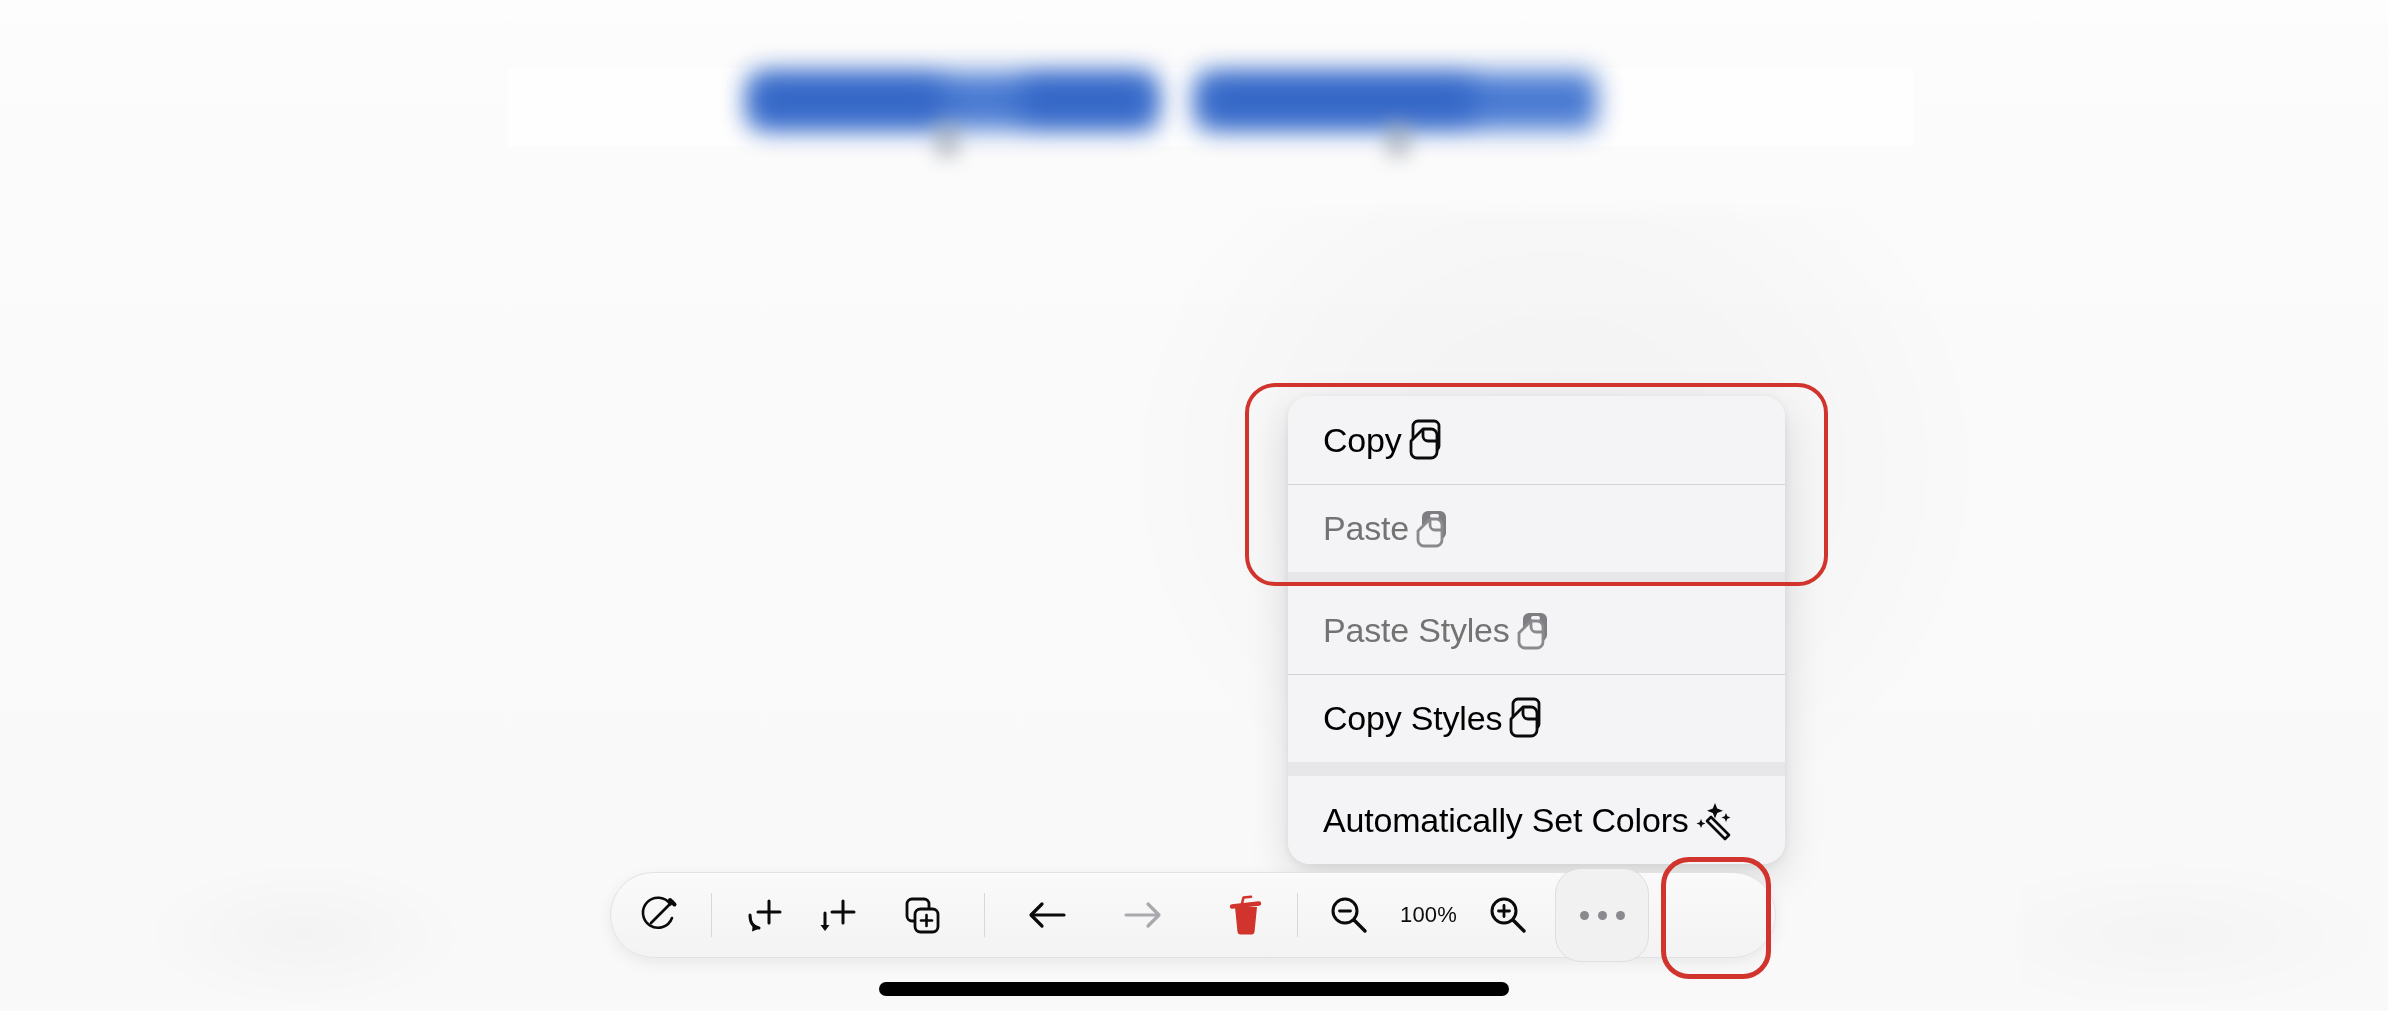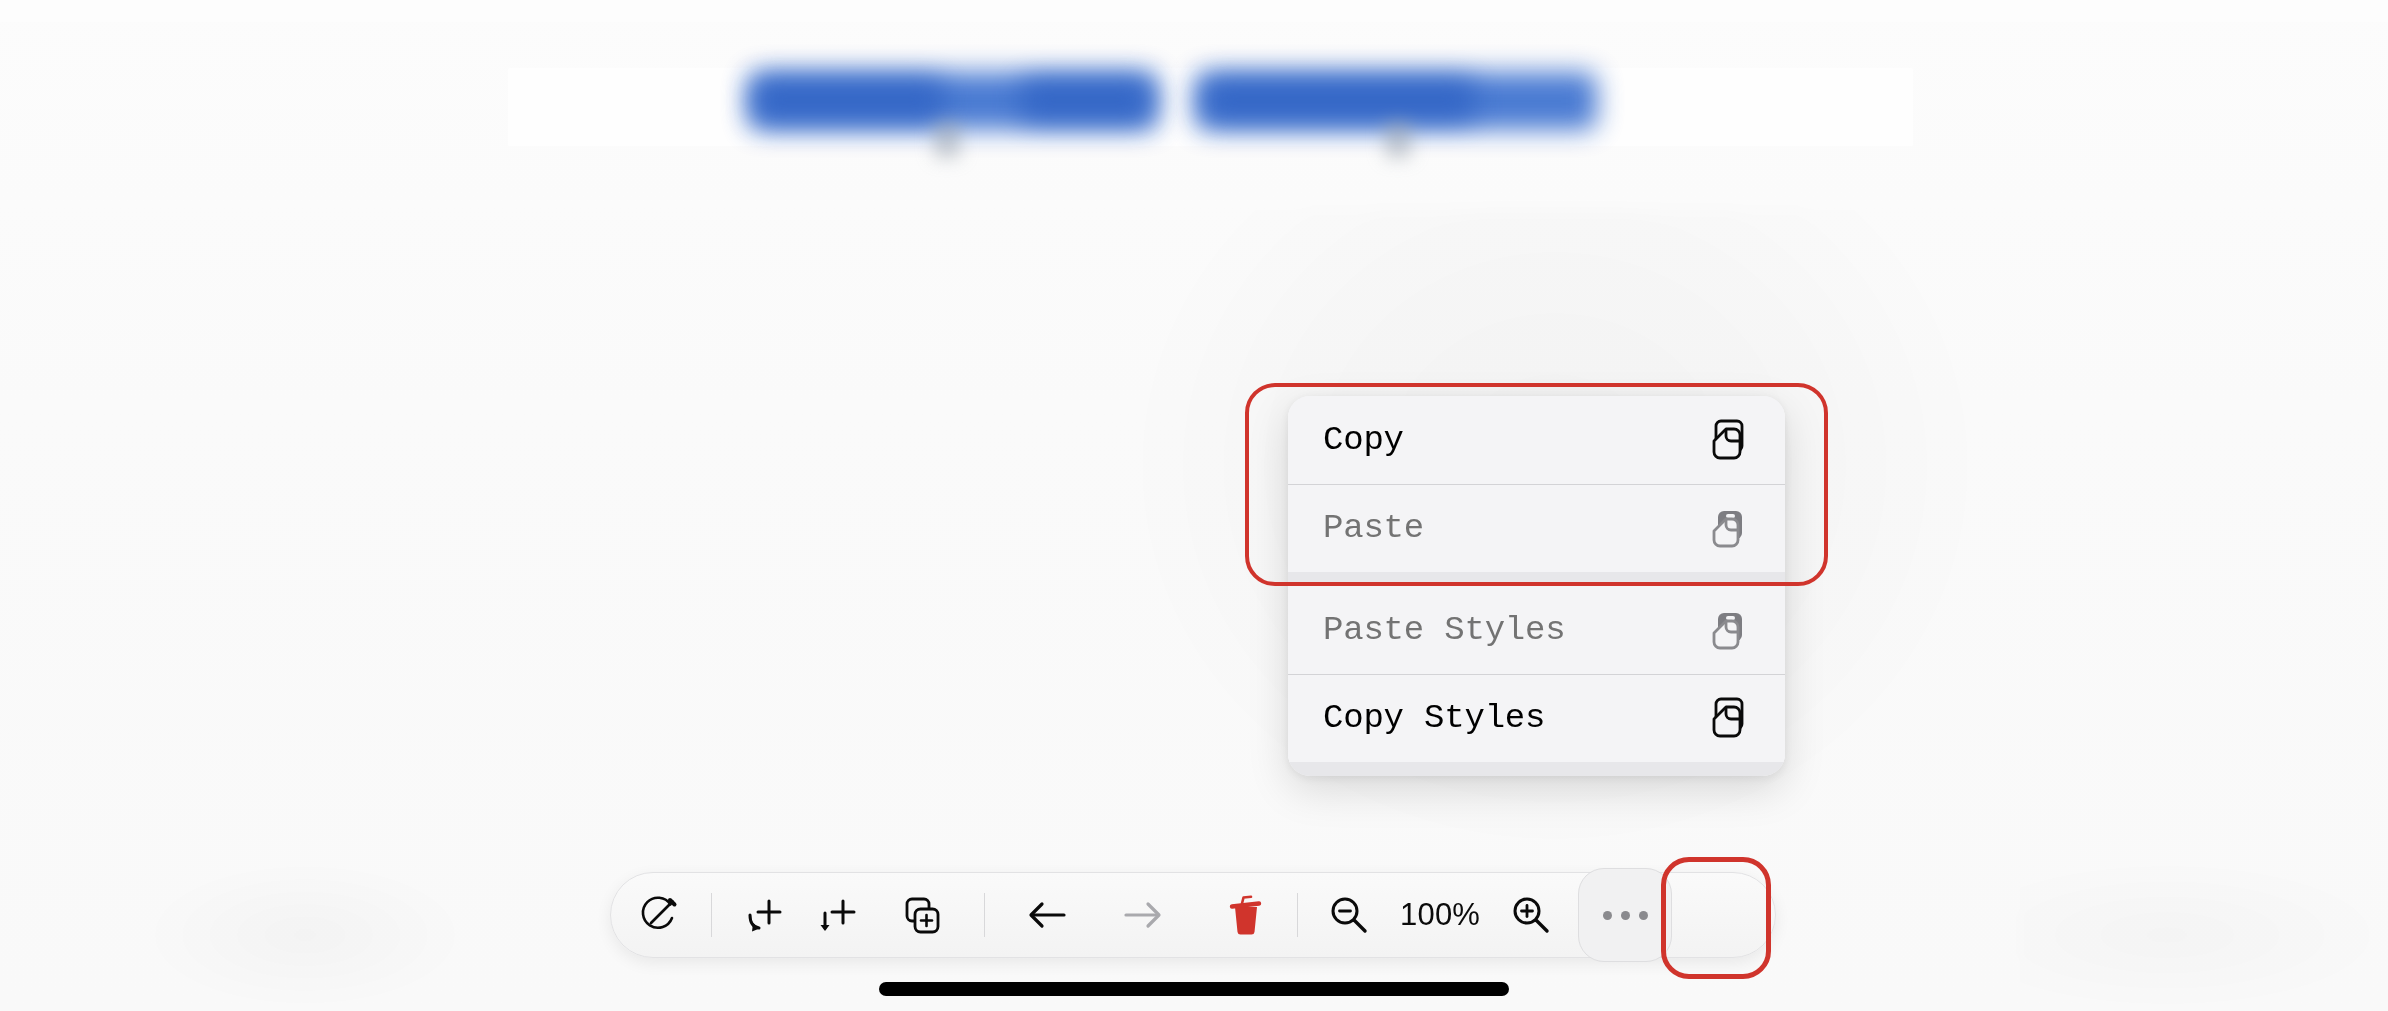--- a/index.html
+++ b/index.html
@@ -104,25 +104,23 @@
   .menu-group { background: #f4f4f6; }
   .menu-gap {
     height: 14px;
     background: #e7e7ea;
   }
   .menu-item {
     position: relative;
     height: 88px;
     display: flex;
     align-items: center;
-    justify-content: space-between;
     padding: 0 34px 0 35px;
     box-sizing: border-box;
     background: #f4f4f6;
-    font-family: Liberation Mono, monospace;
   }
   .menu-item + .menu-item::before {
     content: "";
     position: absolute;
     left: 0; right: 0; top: 0;
     height: 1px;
     background: #d3d3d6;
   }
   .menu-label {
     font-size: 34px;
@@ -194,21 +192,21 @@
   .tb-btn.wide { min-width: 96px; }
   .tb-sep {
     width: 1px;
     height: 44px;
     background: #d8d8da;
     flex: 0 0 auto;
     margin: 0 14px;
   }
   .tb-spacer { width: 18px; flex: 0 0 auto; }
   .zoom-label {
-    font-size: 31px;
+    font-size: 22px;
     color: #0b0b0b;
     letter-spacing: 0.2px;
     padding: 0 14px;
     flex: 0 0 auto;
     text-align: right;
   }
   .tb-btn.more {
     min-width: 92px;
     height: 92px;
     border-radius: 26px;
@@ -306,20 +304,33 @@
             <path d="M13 3 H29 a5 5 0 0 1 5 5 V28 a5 5 0 0 1 -5 5 H13 a5 5 0 0 1 -5 -5 V8 a5 5 0 0 1 5 -5 Z" fill="none" stroke="#0a0a0a" stroke-width="2.8"></path>
             <path d="M18 11 H26 a6 6 0 0 1 6 6 V34 a6 6 0 0 1 -6 6 H12 a6 6 0 0 1 -6 -6 V23 Z" fill="#f4f4f6" stroke="#0a0a0a" stroke-width="2.8" stroke-linejoin="round"></path>
             <path d="M18 11 V18 a5 5 0 0 0 5 5 H32" fill="none" stroke="#0a0a0a" stroke-width="2.8" stroke-linejoin="round"></path>
           </svg>
         </span>
       </div>
     </div>
 
     <div class="menu-gap"></div>
 
+    <div class="menu-group">
+      <div class="menu-item">
+        <span class="menu-label">Automatically Set Colors</span>
+        <span class="menu-icon">
+          <svg width="42" height="42" viewBox="0 0 42 42">
+            <path d="M38 36 L20 18 L16 22 L34 40 Z" fill="none" stroke="#0a0a0a" stroke-width="2.6" stroke-linejoin="round"></path>
+            <path d="M24 4 L26.2 9.6 L32 11.8 L26.2 14 L24 19.6 L21.8 14 L16 11.8 L21.8 9.6 Z" fill="#0a0a0a"></path>
+            <path d="M35 14 L36.3 17.2 L39.5 18.5 L36.3 19.8 L35 23 L33.7 19.8 L30.5 18.5 L33.7 17.2 Z" fill="#0a0a0a"></path>
+            <path d="M10 20 L11.3 23.2 L14.5 24.5 L11.3 25.8 L10 29 L8.7 25.8 L5.5 24.5 L8.7 23.2 Z" fill="#0a0a0a"></path>
+          </svg>
+        </span>
+      </div>
+    </div>
 
   </div>
 
   <div class="toolbar">
 
     <div class="tb-btn">
       <span>
         <svg width="46" height="46" viewBox="0 0 46 46">
           <path d="M33.5 12.5 A15 15 0 1 0 35 26" fill="none" stroke="#0a0a0a" stroke-width="2.6" stroke-linecap="round"></path>
           <path d="M14 31 L31.5 13.5 L35.5 9.5" fill="none" stroke="#0a0a0a" stroke-width="2.6" stroke-linecap="round"></path>

